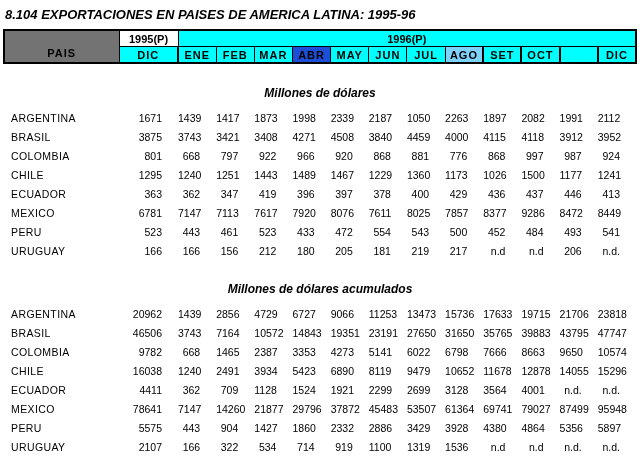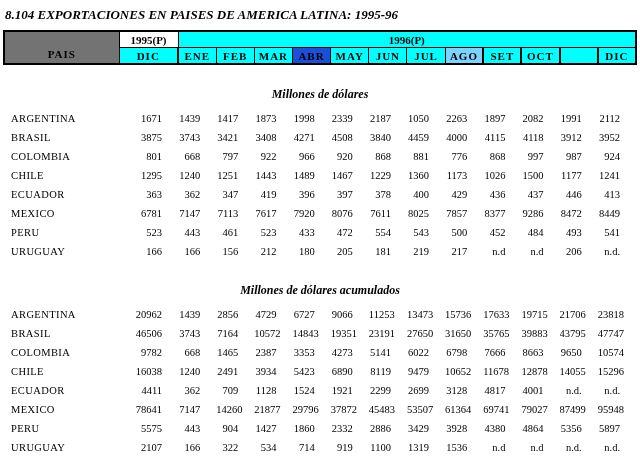--- a/index.html
+++ b/index.html
@@ -2,21 +2,21 @@
 <html><head>
 <meta charset="utf-8">
 <style>
   html, body { margin: 0; padding: 0; }
   body {
     width: 640px; height: 456px;
     background: #ffffff; color: #000000;
     font-family: "Liberation Sans", sans-serif;
     overflow: hidden;
   }
-  .page { width: 560px; height: 456px; position: relative; font-family: Liberation Serif, serif; }
+  .page { width: 560px; height: 456px; position: relative; }
   .doc-title {
     font-size: 13px; font-weight: bold; font-style: italic;
     padding: 7px 0 0 5px; white-space: nowrap;
   }
   table.exports {
     border-collapse: collapse; table-layout: fixed;
     width: 634px; margin: 7px 0 0 3px;
     border-bottom: 2px solid #000;
   }
   thead td {
@@ -285,21 +285,21 @@
           <td class="country">ECUADOR</td>
           <td class="val">4411</td>
           <td class="val">362</td>
           <td class="val">709</td>
           <td class="val">1128</td>
           <td class="val">1524</td>
           <td class="val">1921</td>
           <td class="val">2299</td>
           <td class="val">2699</td>
           <td class="val">3128</td>
-          <td class="val">4817</td>
+          <td class="val">3564</td>
           <td class="val">4001</td>
           <td class="val">n.d.</td>
           <td class="val">n.d.</td>
         </tr>
         <tr>
           <td class="country">MEXICO</td>
           <td class="val">78641</td>
           <td class="val">7147</td>
           <td class="val">14260</td>
           <td class="val">21877</td>

